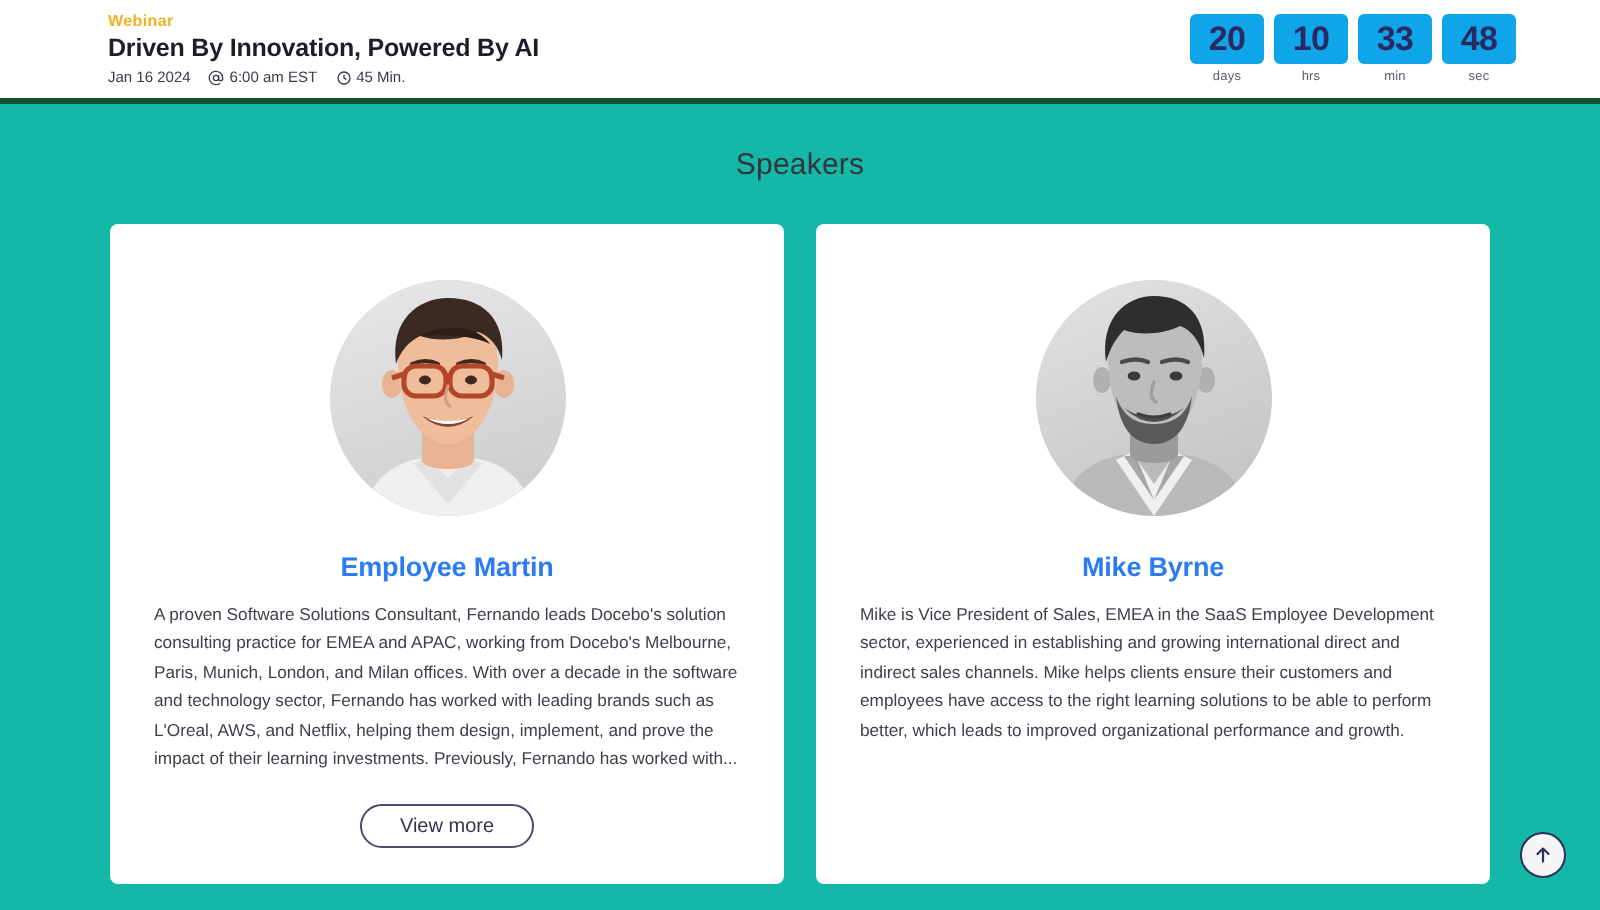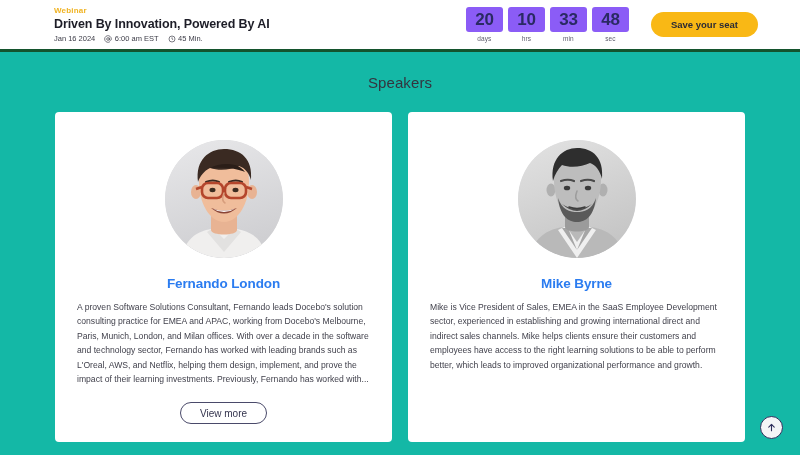--- a/index.html
+++ b/index.html
@@ -92,21 +92,21 @@
   .cd-unit {
     display: flex;
     flex-direction: column;
     align-items: center;
     width: 37px;
   }
 
   .cd-box {
     width: 37px;
     height: 25px;
-    background: #8b5cf6;
+    background: #0ea5e9;
     border-radius: 3px;
     display: flex;
     align-items: center;
     justify-content: center;
     font-size: 17px;
     font-weight: bold;
     color: #2a2a63;
     letter-spacing: -.3px;
   }
 
@@ -279,21 +279,20 @@
         <div class="cd-label">min</div>
       </div>
 
       <div class="cd-unit">
         <div class="cd-box">48</div>
         <div class="cd-label">sec</div>
       </div>
 
     </div>
 
-    <button class="cta-button">Save your seat</button>
   </div>
 </div>
 
 <div class="main">
 
   <h2 class="section-title">Speakers</h2>
 
   <div class="cards">
 
     <div class="card tall">
@@ -341,21 +340,21 @@
             <path d="M59 53 q-3 8 1 10" stroke="#d79d7c" stroke-width="1.6" fill="none" stroke-linecap="round"></path>
 
             <path d="M46 68 q13 11 26 0 q-13 5 -26 0 Z" fill="#8a4436"></path>
             <path d="M48 69 q11 6 22 0 q-11 3 -22 0 Z" fill="#ffffff"></path>
 
             <path d="M48 77 q11 6 22 0" stroke="#dfa versus" stroke-width="0" fill="none"></path>
           </g>
         </svg>
       </div>
 
-      <div class="speaker-name">Fernando London</div>
+      <div class="speaker-name">Employee Martin</div>
       <div class="speaker-bio">A proven Software Solutions Consultant, Fernando leads Docebo's solution consulting practice for EMEA and APAC, working from Docebo's Melbourne, Paris, Munich, London, and Milan offices. With over a decade in the software and technology sector, Fernando has worked with leading brands such as L'Oreal, AWS, and Netflix, helping them design, implement, and prove the impact of their learning investments. Previously, Fernando has worked with...</div>
       <button class="view-more">View more</button>
     </div>
 
     <div class="card">
       <div class="avatar">
         <svg viewBox="0 0 118 118">
           <defs>
             <linearGradient id="bg2" x1="0" y1="0" x2="0.4" y2="1">
               <stop offset="0%" stop-color="#e3e3e3"></stop>

